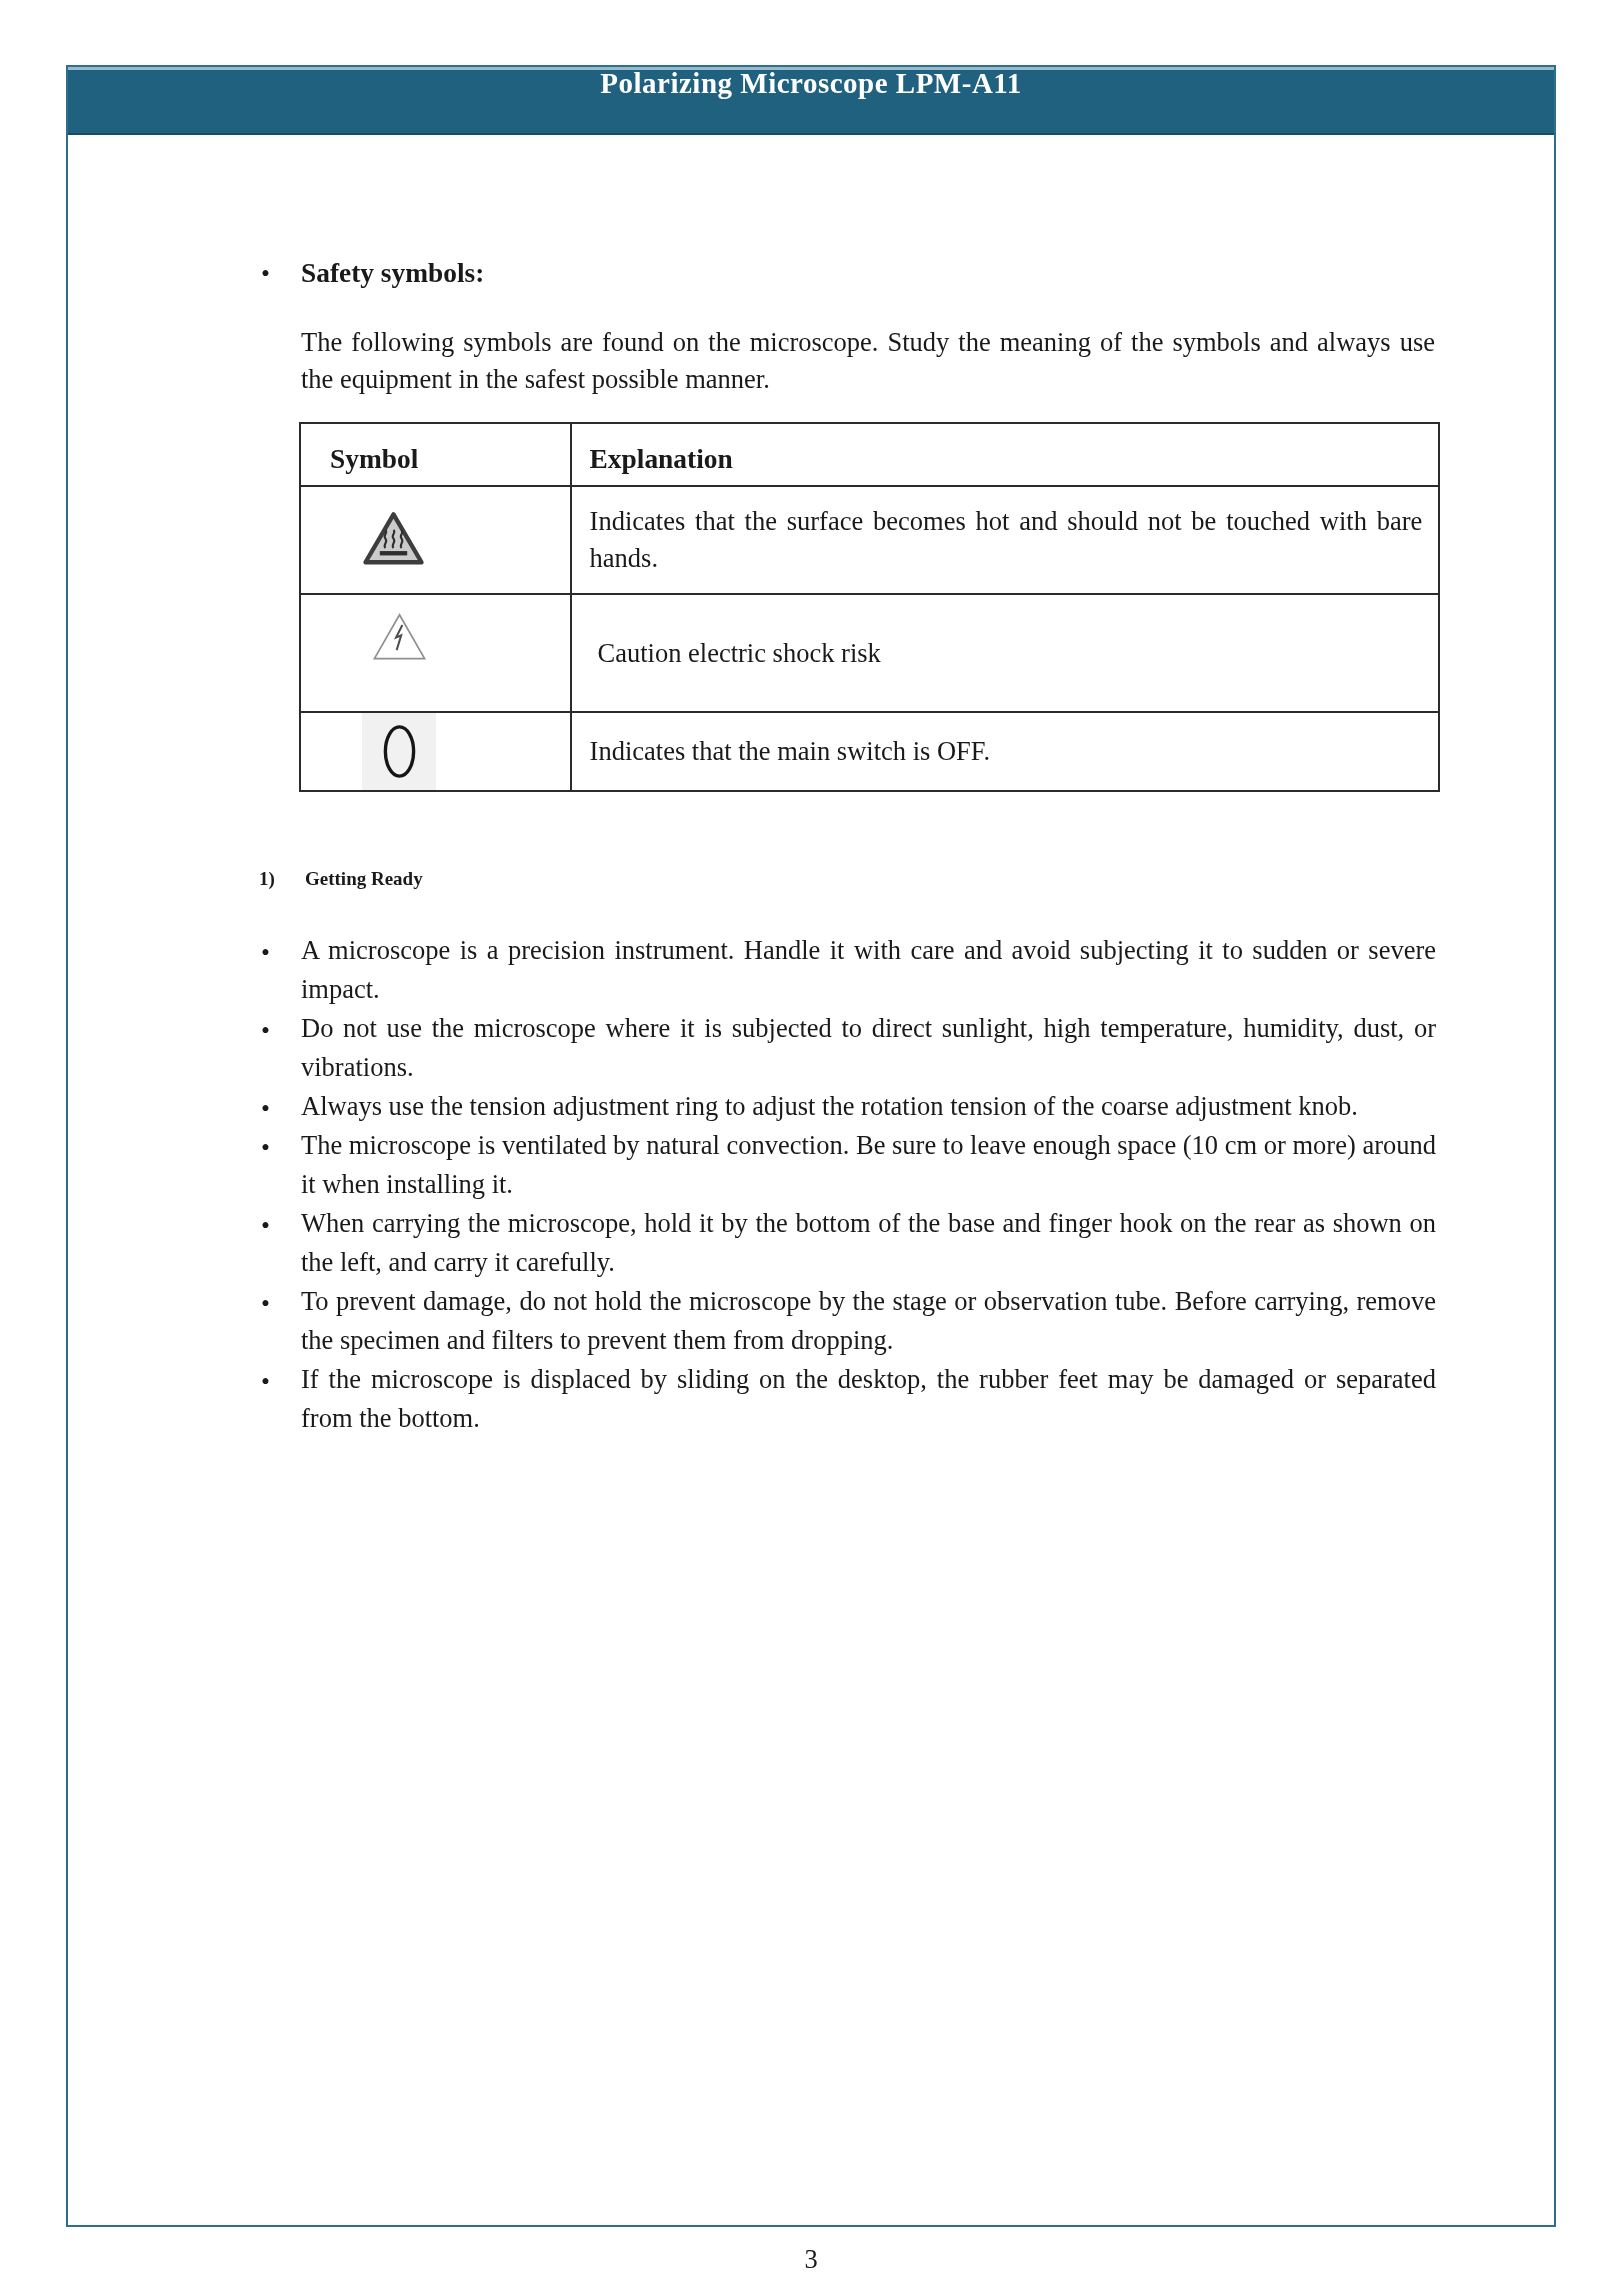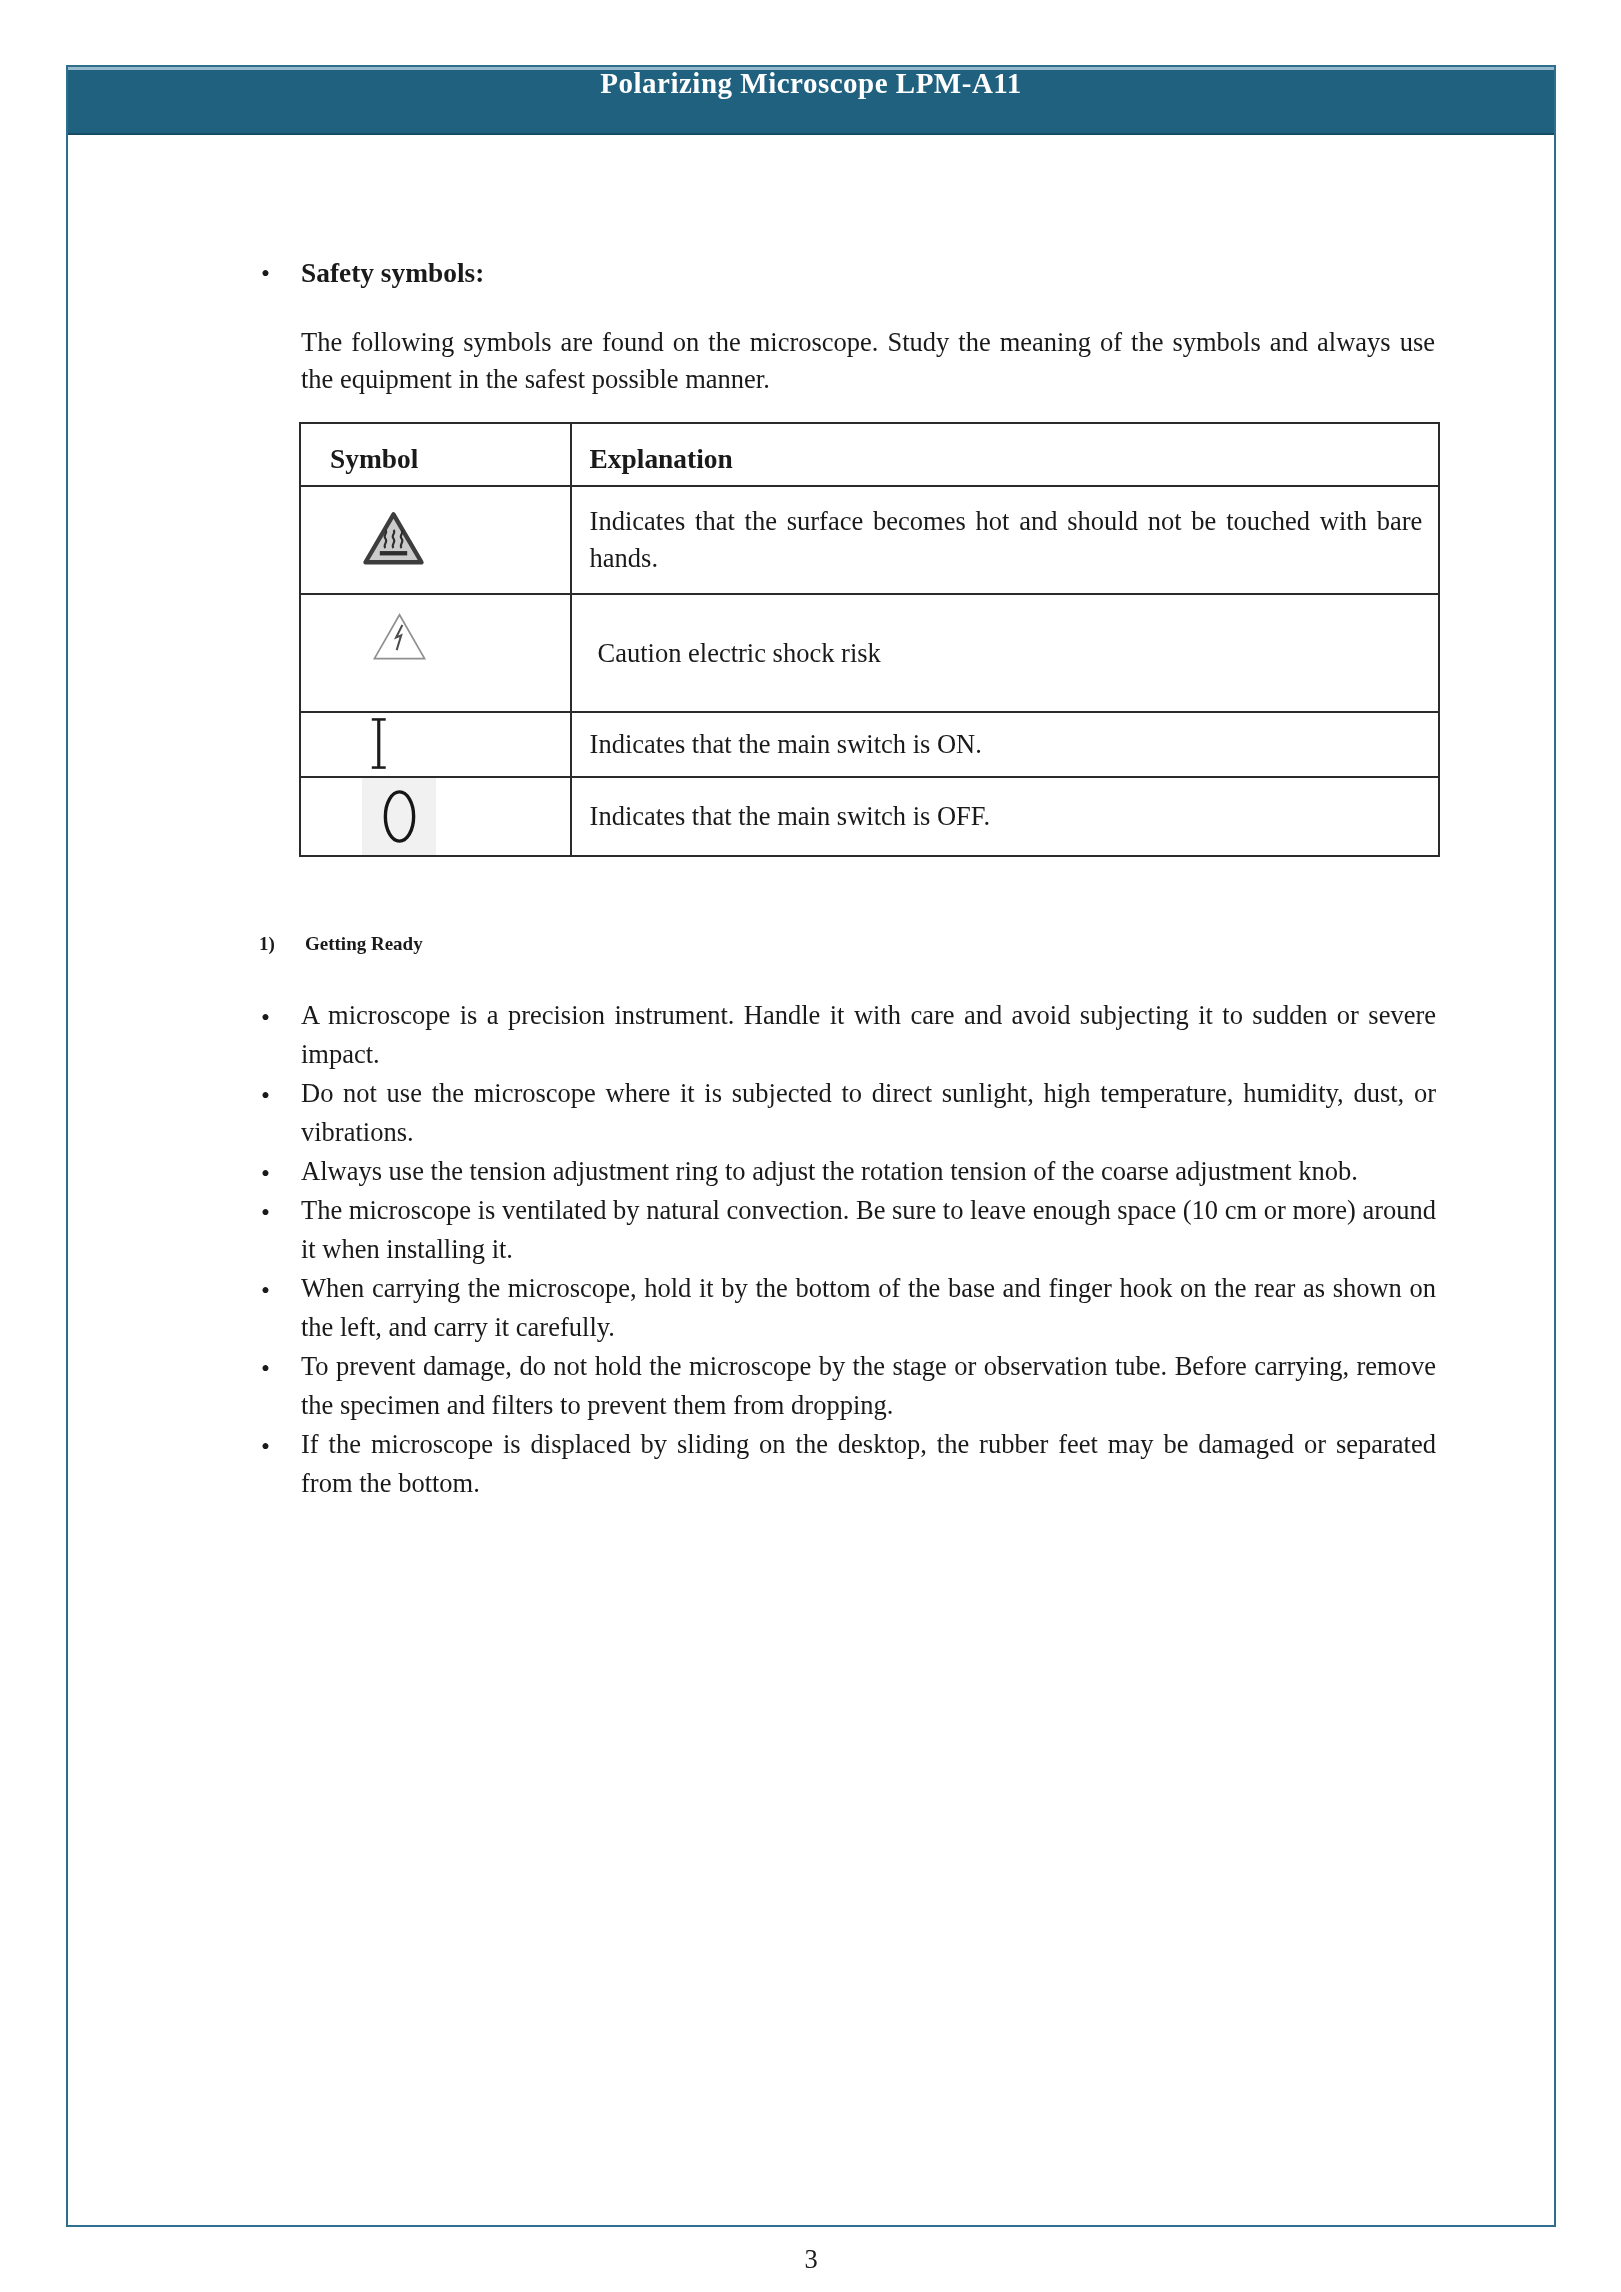--- a/index.html
+++ b/index.html
@@ -116,30 +116,20 @@
           <tr>
             <td class="symbol-cell"><span class="icon-wrap electric-shock-icon">
   <svg width="57" height="52" viewBox="0 0 100 90">
     <polygon points="50,6 94,83 6,83" fill="#ffffff" stroke="#909090" stroke-width="3"></polygon>
     <path d="M55,24 L44,46 L53,42 L45,68" fill="none" stroke="#4c4c4c" stroke-width="3.5"></path>
   </svg>
 </span></td>
             <td class="explanation-cell">Caution electric shock risk</td>
           </tr>
           <tr>
-            <td class="symbol-cell"><span class="icon-wrap switch-on-icon">
-  <svg width="25.5" height="57" viewBox="0 0 40 90">
-    <line x1="20" y1="7" x2="20" y2="83" stroke="#1c1c1c" stroke-width="5"></line>
-    <line x1="9" y1="7" x2="31" y2="7" stroke="#1c1c1c" stroke-width="4"></line>
-    <line x1="9" y1="83" x2="31" y2="83" stroke="#1c1c1c" stroke-width="4"></line>
-  </svg>
-</span></td>
-            <td class="explanation-cell">Indicates that the main switch is ON.</td>
-          </tr>
-          <tr>
             <td class="symbol-cell"><span class="icon-wrap switch-off-icon">
   <svg width="43" height="61" viewBox="0 0 70 96">
     <ellipse cx="35" cy="48" rx="23" ry="40" fill="none" stroke="#161616" stroke-width="5.5"></ellipse>
   </svg>
 </span></td>
             <td class="explanation-cell">Indicates that the main switch is OFF.</td>
           </tr>
         </tbody>
     </table>
 

